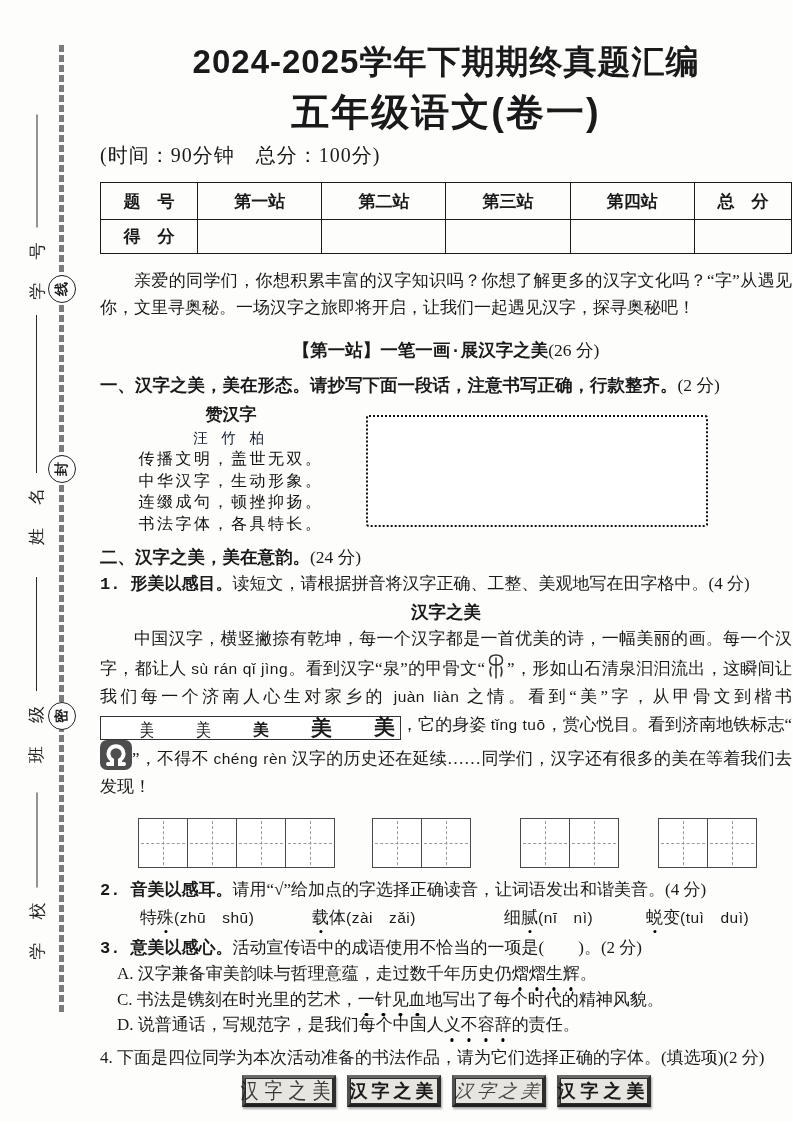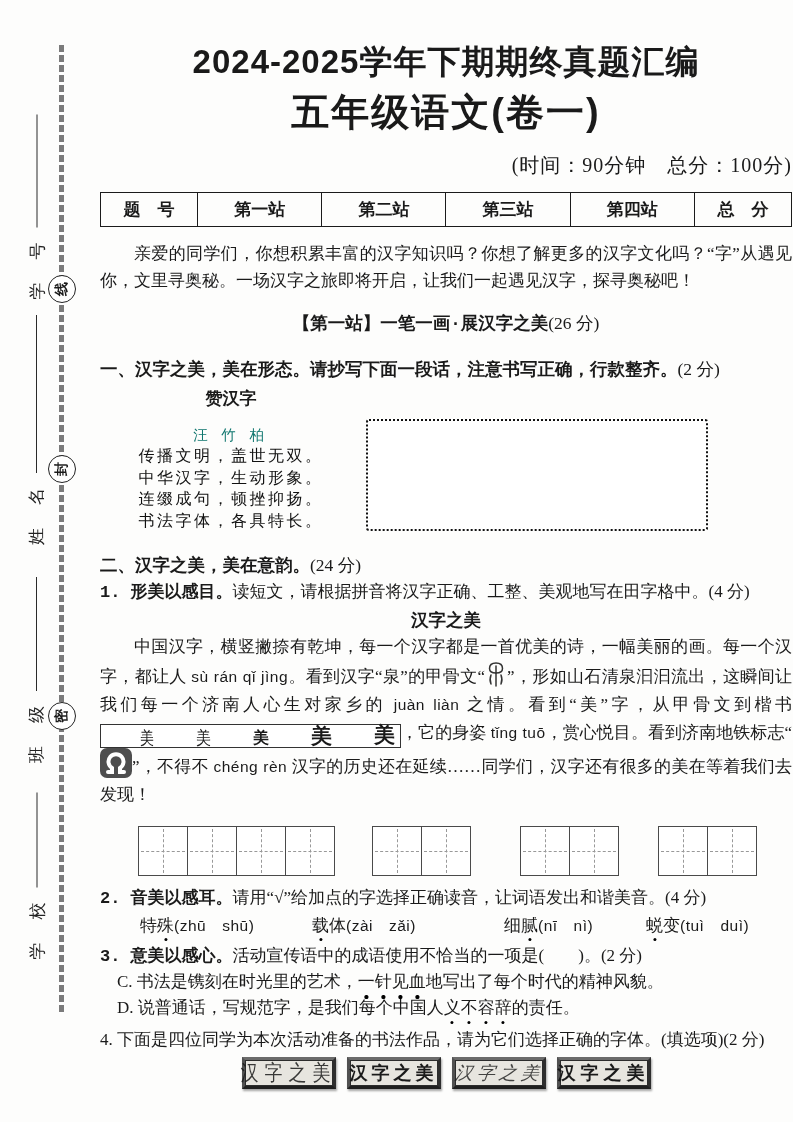--- a/index.html
+++ b/index.html
@@ -25,43 +25,43 @@
     position:absolute;left:48px;width:26px;height:26px;border:1.6px solid #222;
     border-radius:50%;background:#fff;display:flex;align-items:center;justify-content:center;
     z-index:3;
   }
   .stamp span{display:block;transform:rotate(-90deg);font-size:14px;font-weight:600;}
 
   
   .main{position:absolute;left:100px;top:0;width:692px;}
   .title1{margin-top:40px;text-align:center;font-size:33px;font-weight:900;letter-spacing:1px;}
   .title2{margin-top:2px;text-align:center;font-size:38px;font-weight:900;letter-spacing:2px;}
-  .subtitle{margin-top:14px;text-align:right;font-size:20px;letter-spacing:1px;}
+  .subtitle{margin-top:4px;text-align:left;font-size:20px;letter-spacing:1px;}
 
   table.score{
     margin-top:13px;width:100%;border-collapse:collapse;table-layout:fixed;
   }
   table.score td{
     border:1.6px solid #1b1b1b;text-align:center;font-size:17px;
   }
   table.score tr:first-child td{height:34px;font-weight:700;font-family:"Liberation Sans","DejaVu Sans",sans-serif;}
   table.score tr:last-child td{height:31px;font-weight:700;font-family:"Liberation Sans","DejaVu Sans",sans-serif;}
 
   .intro{margin-top:13px;font-size:17px;line-height:27px;text-indent:2em;text-align:justify;}
 
   .station{margin-top:8px;text-align:center;font-size:17.5px;}
   .station .b{font-weight:800;font-family:Liberation Mono, monospace;}
-  .sec-head{margin-top:22px;font-size:17.5px;}
+  .sec-head{margin-top:11px;font-size:17.5px;}
   .sec-head .b{font-weight:800;font-family:"Liberation Sans","DejaVu Sans",sans-serif;}
   .score-part{font-weight:400;font-family:"Liberation Serif","DejaVu Serif",serif;}
 
-  .poem-row{margin-top:6px;display:flex;align-items:flex-end;}
+  .poem-row{margin-top:6px;display:flex;align-items:center;}
   .poem{width:262px;text-align:center;}
   .poem-title{font-size:17px;font-weight:800;font-family:"Liberation Sans","DejaVu Sans",sans-serif;}
-  .poem-author{font-size:14.5px;color:#0f766e;letter-spacing:5px;margin-top:16px;}
+  .poem-author{font-size:14.5px;color:#0f172a;letter-spacing:5px;margin-top:3px;}
   .poem-line{font-size:16px;letter-spacing:2.5px;line-height:21.5px;color:#111;}
   .copybox{
     width:338px;height:108px;margin-left:4px;margin-top:4px;
     border:2.5px dotted #101010;border-radius:3px;background:#fff;
   }
 
   .qline{margin-top:3px;font-size:17px;line-height:24px;}
   .qlead{font-weight:800;font-family:Liberation Mono, monospace;}
   .passage-title{margin-top:3px;text-align:center;font-size:17.5px;font-weight:800;
     font-family:"Liberation Sans","DejaVu Sans",sans-serif;}
@@ -151,20 +151,28 @@
 
   <table class="score">
     <tbody>
         <tr>
       <td style="width:14%">题　号</td>
       <td style="width:18%">第一站</td>
       <td style="width:18%">第二站</td>
       <td style="width:18%">第三站</td>
       <td style="width:18%">第四站</td>
       <td style="width:14%">总　分</td>
+    </tr>
+    <tr>
+      <td>得　分</td>
+      <td></td>
+      <td></td>
+      <td></td>
+      <td></td>
+      <td></td>
     </tr>
   </tbody>
     </table>
 
   <p class="intro">亲爱的同学们，你想积累丰富的汉字知识吗？你想了解更多的汉字文化吗？“字”从遇见你，文里寻奥秘。一场汉字之旅即将开启，让我们一起遇见汉字，探寻奥秘吧！</p>
 
   <div class="station">
     <span class="b">【第一站】一笔一画·展汉字之美</span><span class="score-part">(26 分)</span>
   </div>
 
@@ -245,20 +253,21 @@
     <span><span></span><span class="dc">载</span><span>体</span><span class="py">(zài　zǎi)</span></span>
     <span><span>细</span><span class="dc">腻</span><span></span><span class="py">(nī　nì)</span></span>
     <span><span></span><span class="dc">蜕</span><span>变</span><span class="py">(tuì　duì)</span></span>
   </div>
 
   <div class="qline" style="margin-top:7px;">
     <span class="qlead">3. 意美以感心。</span><span>活动宣传语中的成语使用不恰当的一项是(　　)。(2 分)</span>
   </div>
 
   <div class="options">
+    <div class="option"><span>A.</span> <span>汉字兼备审美韵味与哲理意蕴，走过数千年历史仍</span><span class="em-dots"><span class="dc">熠</span><span class="dc">熠</span><span class="dc">生</span><span class="dc">辉</span></span><span>。</span></div>
     <div class="option"><span>C.</span> <span>书法是镌刻在时光里的艺术，</span><span class="em-dots"><span class="dc">一</span><span class="dc">针</span><span class="dc">见</span><span class="dc">血</span></span><span>地写出了每个时代的精神风貌。</span></div>
     <div class="option"><span>D.</span> <span>说普通话，写规范字，是我们每个中国人</span><span class="em-dots"><span class="dc">义</span><span class="dc">不</span><span class="dc">容</span><span class="dc">辞</span></span><span>的责任。</span></div>
   </div>
 
   <div class="qline" style="margin-top:8px;">
     <span>4.</span> <span>下面是四位同学为本次活动准备的书法作品，请为它们选择正确的字体。(填选项)(2 分)</span>
   </div>
 
   <div class="plaque-row">
     <div class="plaque script-seal">

